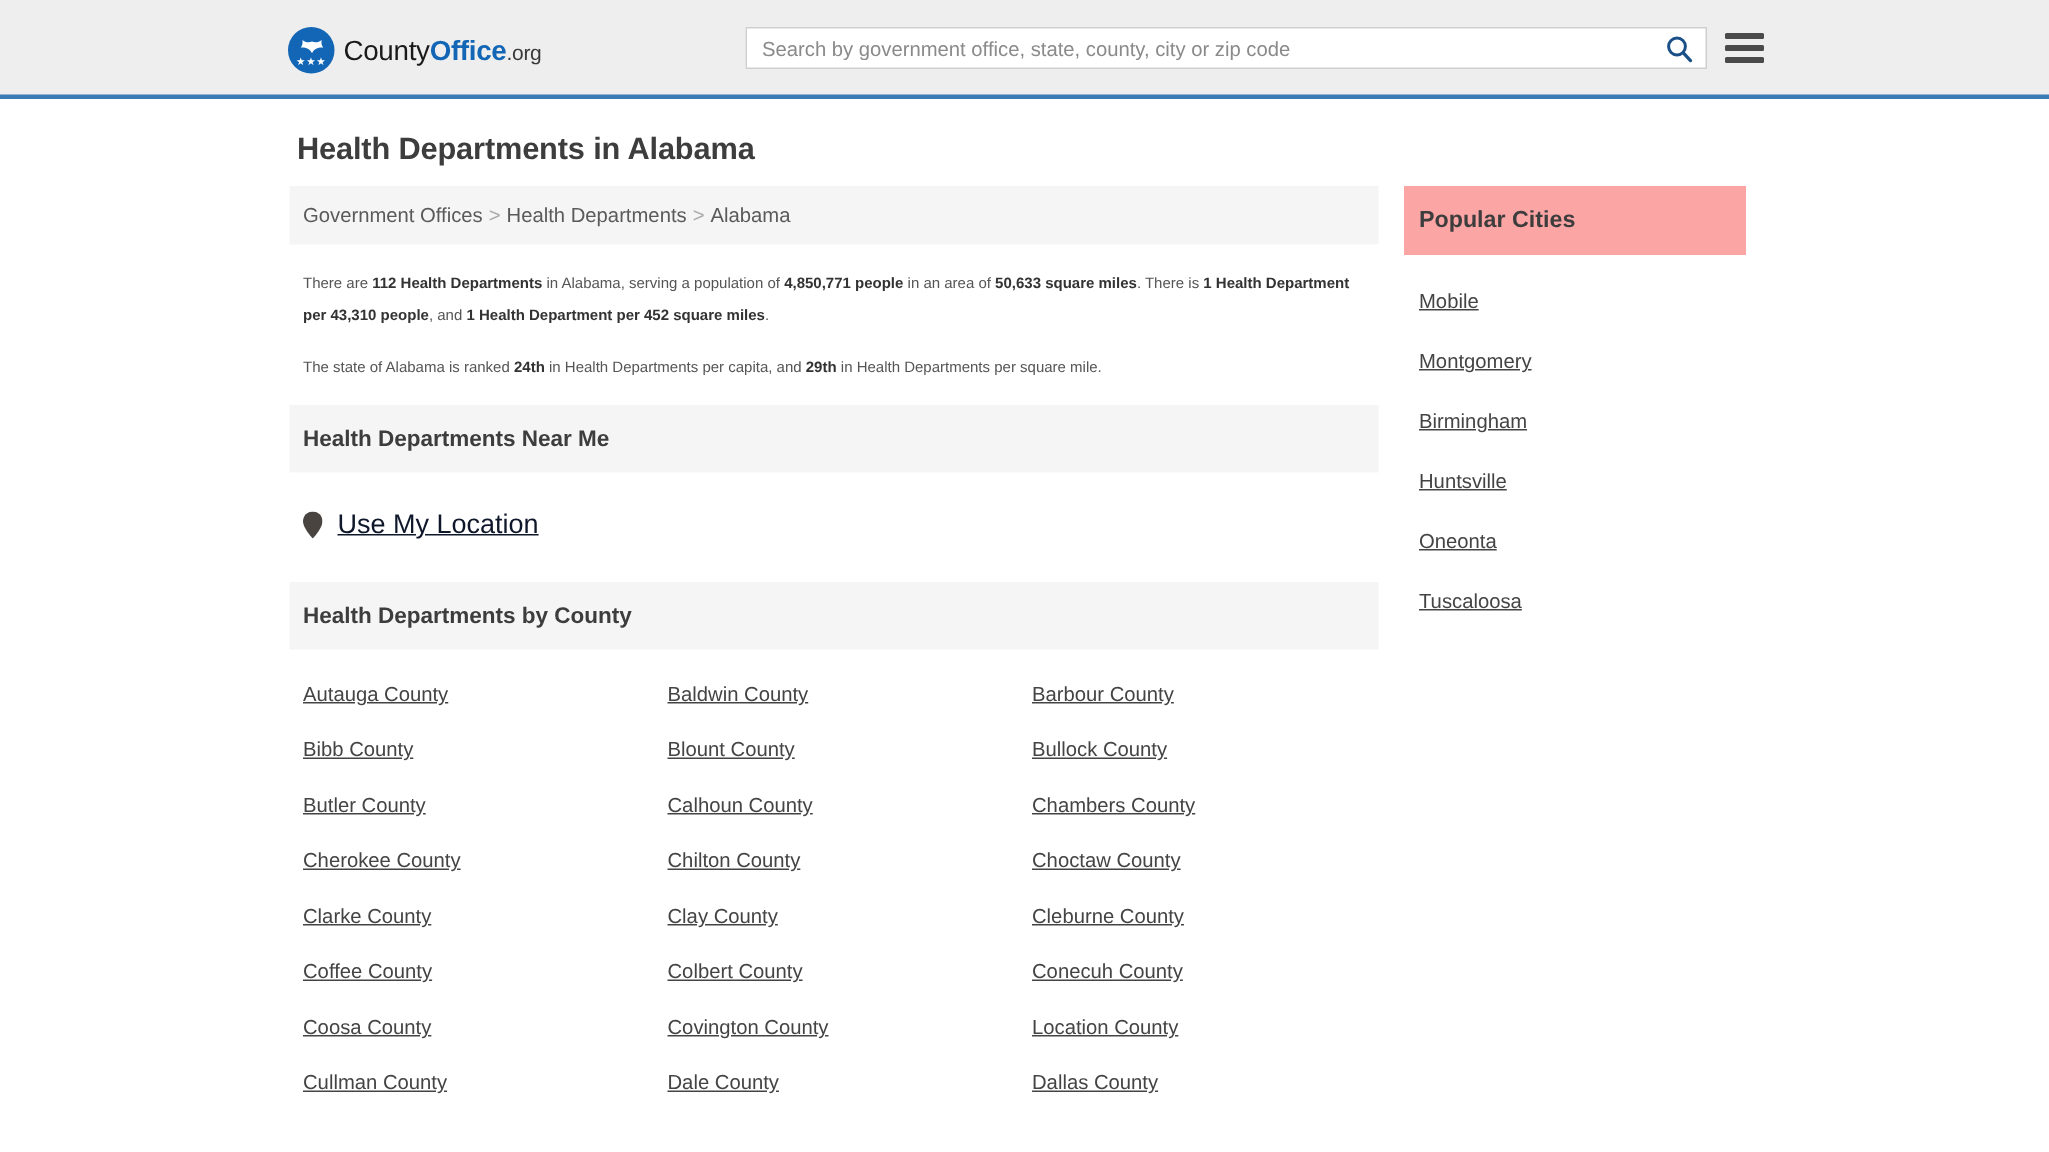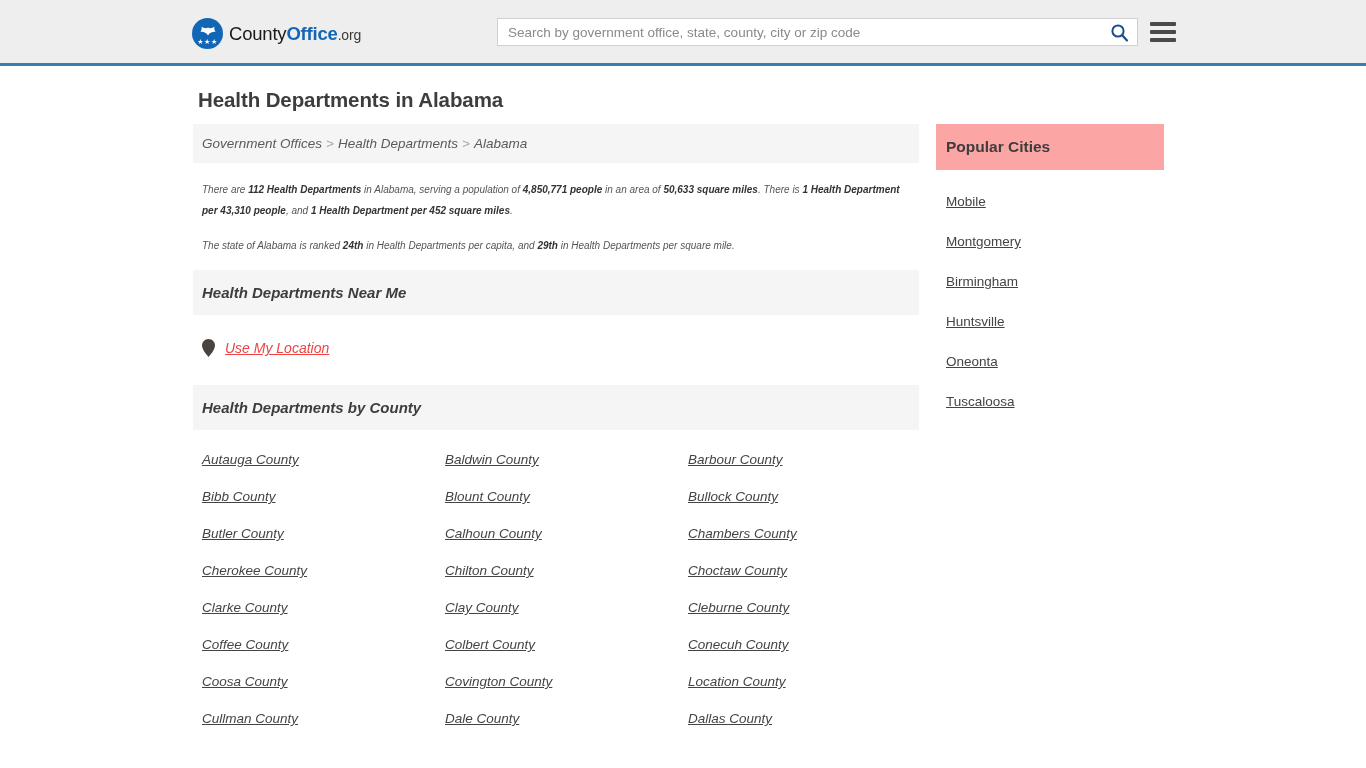--- a/index.html
+++ b/index.html
@@ -144,21 +144,21 @@
     font-weight: bold;
     color: #3d3d3d;
     letter-spacing: -0.1px;
   }
 
   .layout {
     display: flex;
     align-items: flex-start;
     gap: 17px;
   }
-  .col-main { width: 726px; flex: none; font-style: italic; }
+  .col-main { width: 726px; flex: none; }
   .col-side { width: 228px; flex: none; }
 
   
   .breadcrumb {
     background: #f5f5f5;
     padding: 12px 9px;
     font-size: 13.5px;
     color: #5a5a5a;
   }
   .breadcrumb a {
@@ -196,22 +196,22 @@
 
   
   .near-me-body {
     padding: 24px 9px 18px 9px;
     display: flex;
     align-items: center;
     gap: 10px;
   }
   .pin-icon { flex: none; display: block; }
   .link {
-    color: #ef4444;
-    font-size: 14px;
+    color: #0f172a;
+    font-size: 18px;
     text-decoration: underline;
     cursor: pointer;
   }
 
   
   .county-grid {
     display: grid;
     grid-template-columns: 243px 243px 240px;
     padding: 22px 9px 0 9px;
     row-gap: 22px;

